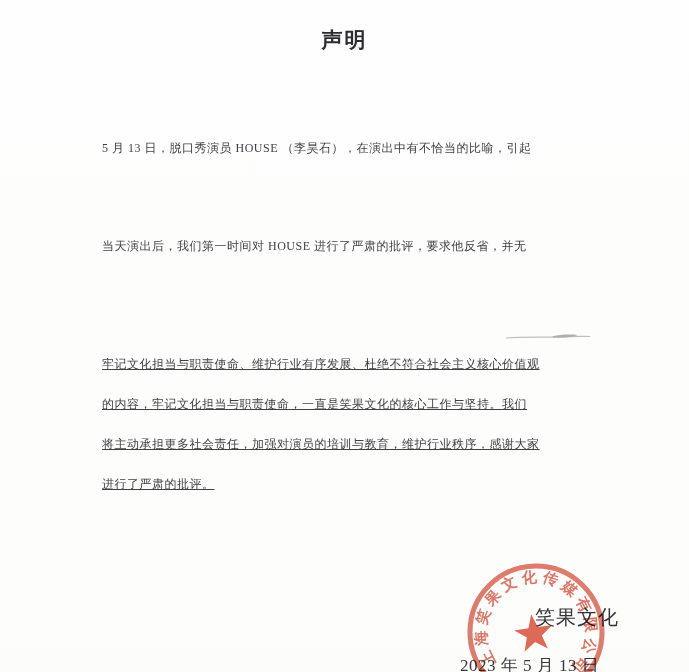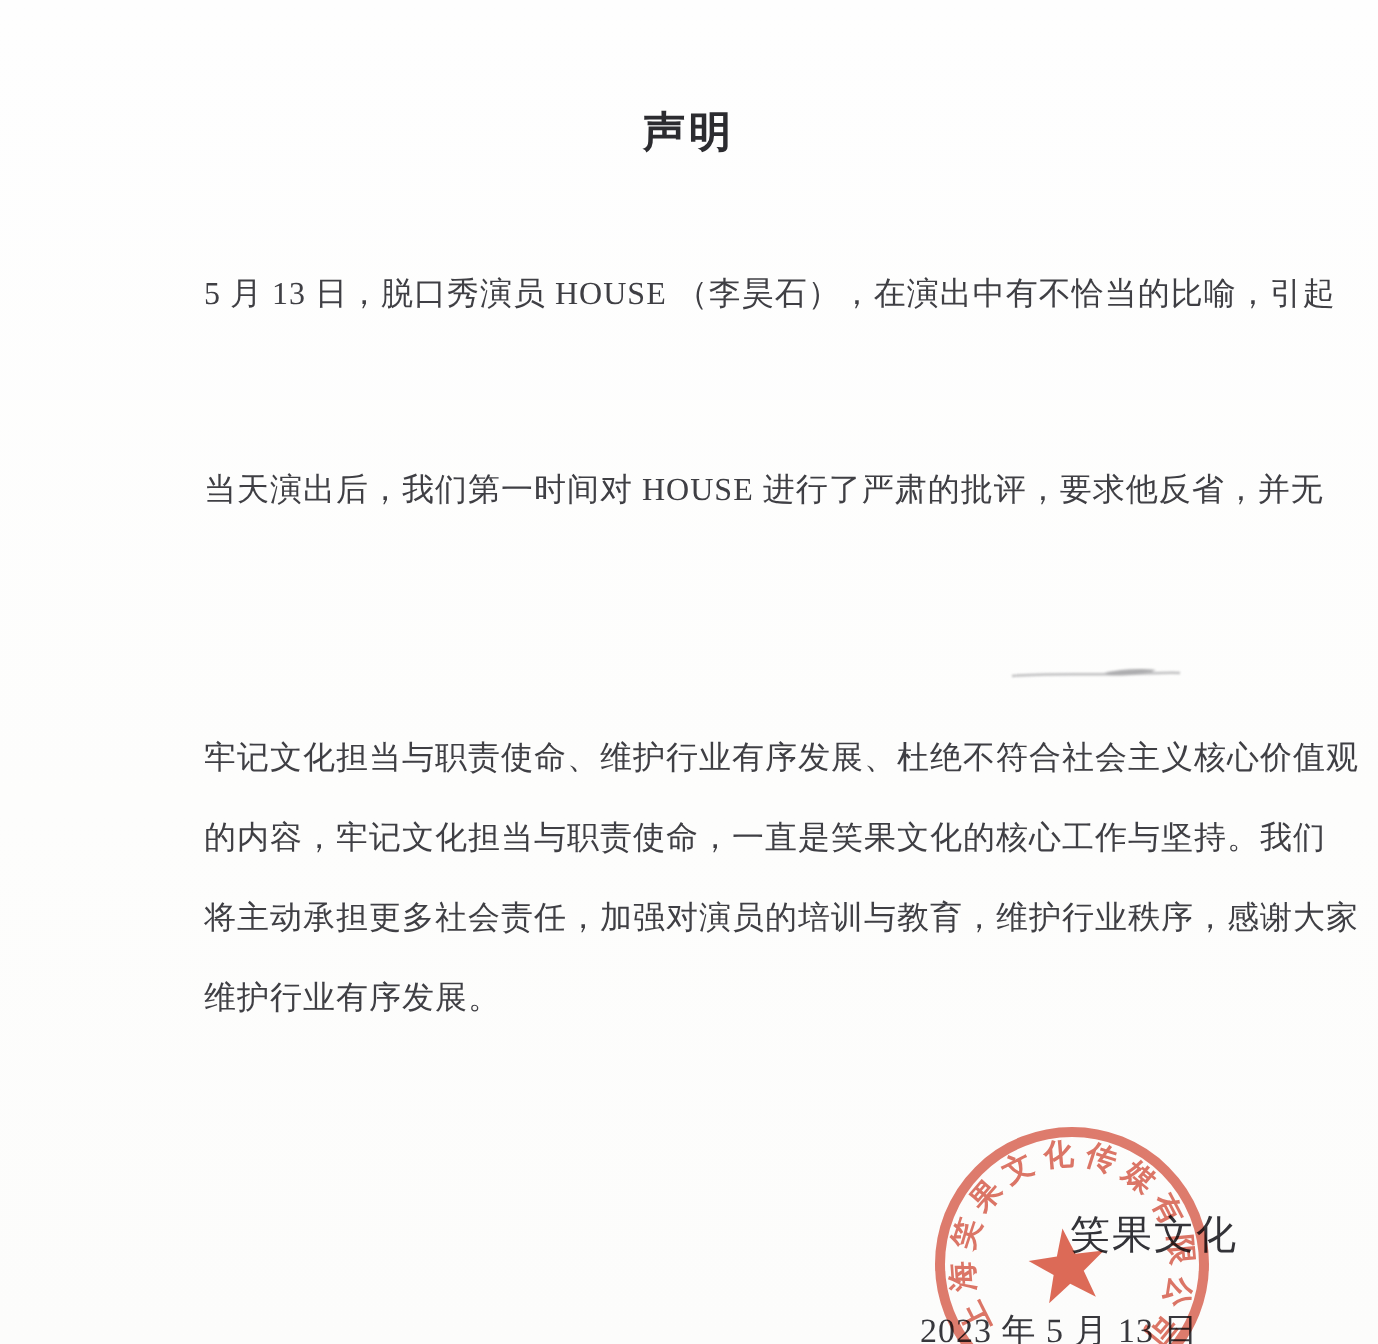--- a/index.html
+++ b/index.html
@@ -11,33 +11,33 @@
     font-family: "Liberation Serif", "DejaVu Serif", serif;
   }
   .page {
     position: absolute; inset: 0;
     background: linear-gradient(180deg, #fefefe 0%, #fdfdfc 60%, #fcfcfb 100%);
   }
   .doc-title {
     position: absolute; top: 26px; left: 0; width: 100%;
     text-align: center;
     font-size: 21px; font-weight: bold;
-    color: #2c2c30; letter-spacing: 2px; margin-top: 26px;
+    color: #2c2c30; letter-spacing: 2px;
   }
   .para {
     position: absolute; left: 102px; width: 520px;
-    color: #3f3f44; font-size: 16px;
+    color: #3f3f44; font-size: 12px;
   }
   .para .line {
     line-height: 40px; height: 40px;
     white-space: nowrap; letter-spacing: 0.5px;
   }
   .p1 { top: 128px; }
   .p2 { top: 226px; }
-  .p3 { top: 360px; }
+  .p3 { top: 344px; text-decoration: underline; }
   .smudge {
     position: absolute; left: 504px; top: 329px;
     width: 88px; height: 16px;
     opacity: 0.55; filter: blur(0.6px);
   }
   .signature {
     position: absolute; left: 535px; top: 604px;
     font-size: 20px; color: #333338; letter-spacing: 1px;
     white-space: nowrap;
   }
@@ -71,21 +71,21 @@
   </div>
 
   <div class="para p2">
     <div class="line">当天演出后，我们第一时间对 HOUSE 进行了严肃的批评，要求他反省，并无</div>
   </div>
 
   <div class="para p3">
     <div class="line">牢记文化担当与职责使命、维护行业有序发展、杜绝不符合社会主义核心价值观</div>
     <div class="line">的内容，牢记文化担当与职责使命，一直是笑果文化的核心工作与坚持。我们</div>
     <div class="line">将主动承担更多社会责任，加强对演员的培训与教育，维护行业秩序，感谢大家</div>
-    <div class="line">维护行业有序发展。</div>
+    <div class="line">进行了严肃的批评。</div>
   </div>
 
   <svg class="smudge" viewBox="0 0 88 16">
     <path d="M2 9 C 20 7.5, 40 8.5, 60 8 S 82 7, 86 7.5" stroke="#8d8d90" stroke-width="1.2" fill="none"></path>
     <path d="M48 7.5 C 56 5.5, 66 5, 74 6 C 70 8, 58 9, 50 8.5 Z" fill="#6e6e72"></path>
   </svg>
 
   <div class="signature">笑果文化</div>
 
   <div class="doc-date">2023 年 5 月 13 日</div>

